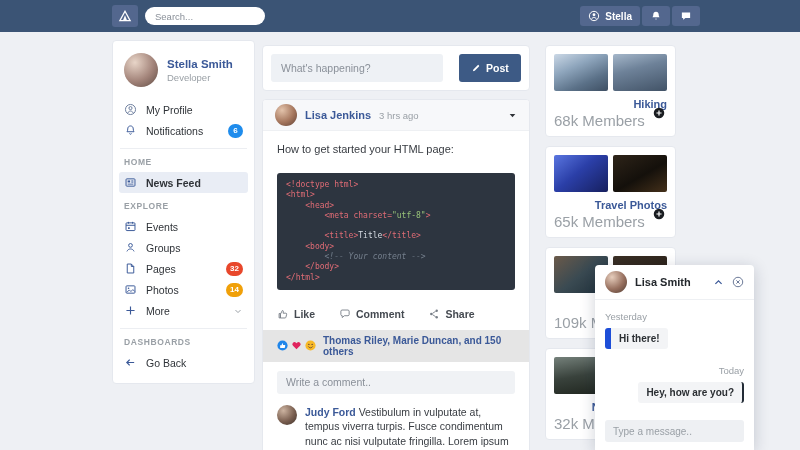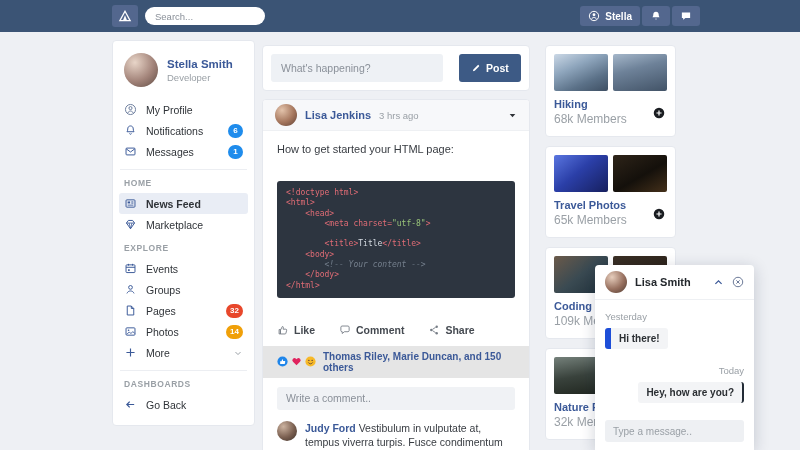--- a/index.html
+++ b/index.html
@@ -43,21 +43,21 @@
   .composer-input::placeholder { color:#8a9099; }
   .post-btn { width:62px; height:28px; background:#3d5a85; border:none; border-radius:3px; color:#fff; font-size:10.5px; font-weight:700; display:flex; align-items:center; justify-content:center; gap:5px; cursor:pointer; font-family:inherit; }
 
   .post-card { margin-top:8px; overflow:hidden; }
   .post-header { display:flex; align-items:center; gap:8px; padding:0 12px; height:31px; background:#f7f8fa; border-bottom:1px solid #eef0f3; }
   .av-lisa-j { width:22px; height:22px; background:radial-gradient(circle at 32% 28%, #e3c3ab 0%, #a5765d 55%, #5e4034 100%); }
   .post-author { font-size:11px; font-weight:700; color:#3b5998; cursor:pointer; }
   .post-time { font-size:9.5px; color:#9aa0a6; }
   .post-caret { margin-left:auto; cursor:pointer; display:flex; }
   .post-text { padding:12px 14px 10px; font-size:11px; color:#383c42; }
-  .code { margin:16px 14px; background:#2d3540; border-radius:3px; padding:7px 9px; font-family:"DejaVu Sans Mono", monospace; font-size:8px; line-height:10.3px; overflow:hidden; }
+  .code { margin:8px 14px; background:#2d3540; border-radius:3px; padding:7px 9px; font-family:"DejaVu Sans Mono", monospace; font-size:8px; line-height:10.3px; overflow:hidden; }
   .code-line { white-space:pre; min-height:10.3px; }
   .tok-tag { color:#e06c75; } .tok-string { color:#98c379; }
   .tok-comment { color:#747f8c; font-style:italic; } .tok-plain { color:#d5dbe2; }
   .post-actions { display:flex; gap:24px; padding:10px 14px; }
   .action { display:flex; align-items:flex-end; gap:5px; font-size:10.5px; font-weight:600; color:#454a51; cursor:pointer; }
   .likes-bar { background:#e5e5e5; padding:5px 14px; display:flex; align-items:center; gap:3px; }
   .likes-text { font-size:10px; font-weight:700; color:#3b5998; margin-left:4px; cursor:pointer; }
   .reaction { width:11px; height:11px; display:inline-flex; }
   .comment-input { display:block; margin:9px 14px 8px; width:calc(100% - 28px); height:23px; background:#f0f2f5; border:none; border-radius:3px; padding:0 9px; font-size:10.5px; color:#5a6068; outline:none; font-family:inherit; }
   .comment-input::placeholder { color:#8a9099; }
@@ -72,22 +72,22 @@
   .thumbs { display:flex; gap:5px; }
   .thumb { flex:1; height:37px; border-radius:2px; cursor:pointer; }
   .t-hiking1 { background:linear-gradient(155deg,#cbd8e6 0%,#8fa6bd 35%,#5b7188 70%,#3e4f63 100%); }
   .t-hiking2 { background:linear-gradient(165deg,#a5b7ca 0%,#6e8299 40%,#42536 7 100%); background:linear-gradient(165deg,#a5b7ca 0%,#6e8299 40%,#425367 100%); }
   .t-travel1 { background:linear-gradient(140deg,#5a76e0 0%,#2b3fa8 45%,#161f5e 100%); }
   .t-travel2 { background:linear-gradient(150deg,#2e2419 0%,#14100b 55%,#44301a 100%); }
   .t-coding1 { background:linear-gradient(140deg,#6b5a4a 0%,#3a4a52 50%,#1e2e38 100%); }
   .t-coding2 { background:linear-gradient(150deg,#3a2f24 0%,#241c14 100%); }
   .t-nature1 { background:linear-gradient(170deg,#75817b 0%,#39423c 50%,#1f251e 100%); }
   .t-nature2 { background:linear-gradient(160deg,#55605a 0%,#2c332e 100%); }
-  .group-name { margin-top:7px; font-size:11px; font-weight:700; color:#3b5998; cursor:pointer; }
-  .group-members { margin-top:2px; font-size:12px; color:#9aa0a6; }
+  .group-name { margin-top:7px; font-size:11px; font-weight:700; color:#3b5998; cursor:pointer;text-align:right; }
+  .group-members { margin-top:2px; font-size:15px; color:#9aa0a6; }
   .join-btn { position:absolute; right:10px; bottom:17px; width:12px; height:12px; cursor:pointer; display:flex; }
 
   
   .chat { position:absolute; left:595px; top:265px; width:159px; height:185px; background:#fff; border-radius:4px 4px 0 0; box-shadow:0 3px 16px rgba(20,30,60,.20); z-index:10; }
   .chat-header { display:flex; align-items:center; gap:8px; padding:0 10px; height:35px; border-bottom:1px solid #eef0f3; }
   .av-lisa-s { width:22px; height:22px; background:radial-gradient(circle at 32% 28%, #e6cdbc 0%, #97705f 55%, #4e3a30 100%); }
   .chat-name { font-size:11px; font-weight:700; color:#23272c; }
   .chat-header-actions { margin-left:auto; display:flex; gap:8px; align-items:center; }
   .chat-hbtn { display:flex; cursor:pointer; }
   .chat-body { padding:7px 10px; }
@@ -169,52 +169,33 @@
     <div class="menu-item">
       <span class="icon">
         <svg width="13" height="13" viewBox="0 0 16 16">
             <path d="M8 2.4c-2.2 0-3.4 1.6-3.4 3.7 0 2.6-1 3.4-1 3.4h8.8s-1-.8-1-3.4C11.4 4 10.2 2.4 8 2.4z" fill="none" stroke="#3b5998" stroke-width="1.2"></path>
             <path d="M6.8 11.7a1.25 1.25 0 0 0 2.4 0" fill="none" stroke="#3b5998" stroke-width="1.2"></path>
           </svg>
       </span>
       <span class="lbl">Notifications</span>
       <span class="badge badge-blue">6</span>
     </div>
-    <div class="menu-item">
-      <span class="icon">
-        <svg width="13" height="13" viewBox="0 0 16 16">
-            <rect x="2.5" y="3.8" width="11" height="8.4" rx="1" fill="none" stroke="#3b5998" stroke-width="1.2"></rect>
-            <path d="M2.8 4.8 8 8.6l5.2-3.8" fill="none" stroke="#3b5998" stroke-width="1.2"></path>
-          </svg>
-      </span>
-      <span class="lbl">Messages</span>
-      <span class="badge badge-blue">1</span>
-    </div>
 
     <div class="divider"></div>
     <div class="section-label">HOME</div>
 
     <div class="menu-item active">
       <span class="icon">
         <svg width="13" height="13" viewBox="0 0 16 16">
             <rect x="2.5" y="3.5" width="11" height="9" rx="1" fill="none" stroke="#3b5998" stroke-width="1.2"></rect>
             <rect x="4.5" y="5.5" width="3" height="2.4" fill="#3b5998"></rect>
             <path d="M9 6h2.5M9 7.6h2.5M4.5 10h7" stroke="#3b5998" stroke-width="1"></path>
           </svg>
       </span>
       <span class="lbl">News Feed</span>
-    </div>
-    <div class="menu-item">
-      <span class="icon">
-        <svg width="13" height="13" viewBox="0 0 16 16">
-            <path d="M3 6.2 5.4 3h5.2L13 6.2 8 13.2z" fill="none" stroke="#3b5998" stroke-width="1.2"></path>
-            <path d="M3 6.2h10M6.2 6.2 8 13.2 9.8 6.2" fill="none" stroke="#3b5998" stroke-width="1"></path>
-          </svg>
-      </span>
-      <span class="lbl">Marketplace</span>
     </div>
 
     <div class="section-label">EXPLORE</div>
 
     <div class="menu-item">
       <span class="icon">
         <svg width="13" height="13" viewBox="0 0 16 16">
             <rect x="2.5" y="3.5" width="11" height="9.5" rx="1" fill="none" stroke="#3b5998" stroke-width="1.2"></rect>
             <path d="M2.5 6.5h11M5.5 2.3v2.2M10.5 2.3v2.2" stroke="#3b5998" stroke-width="1.2"></path>
             <path d="M5 9h2v2H5z" fill="#3b5998"></path>

